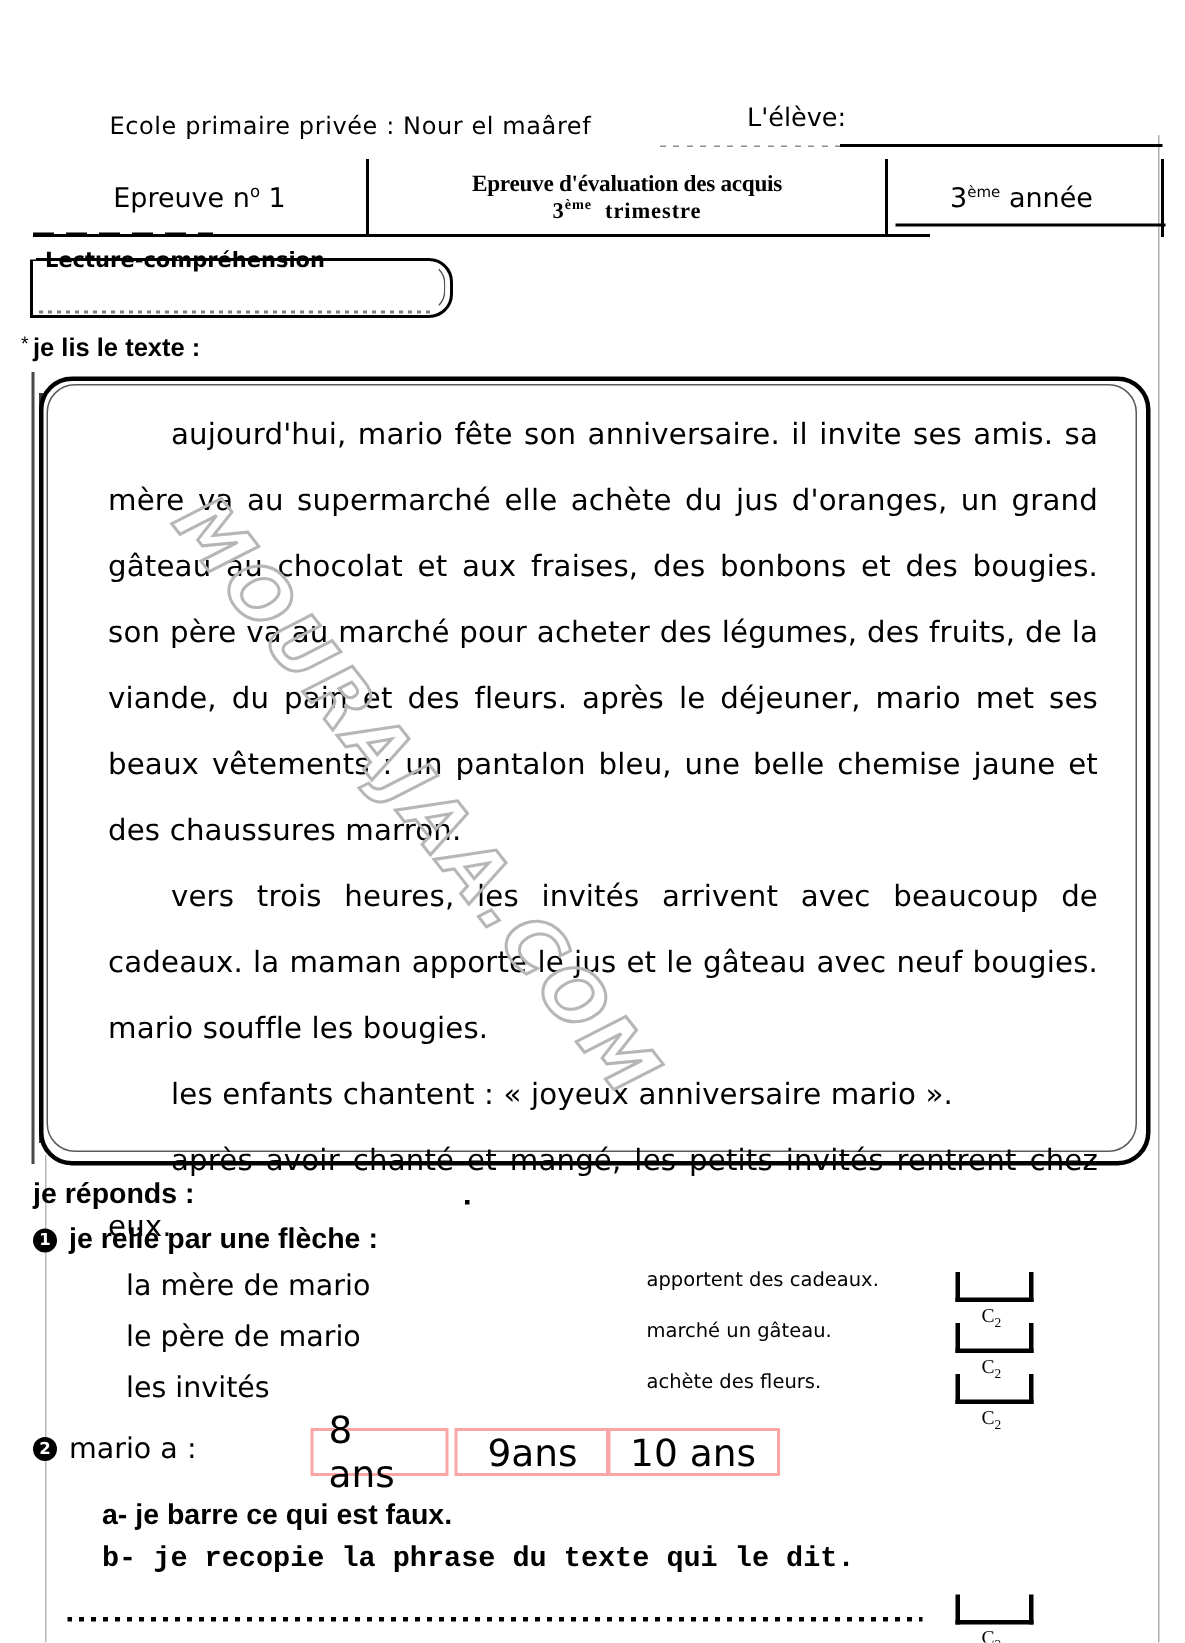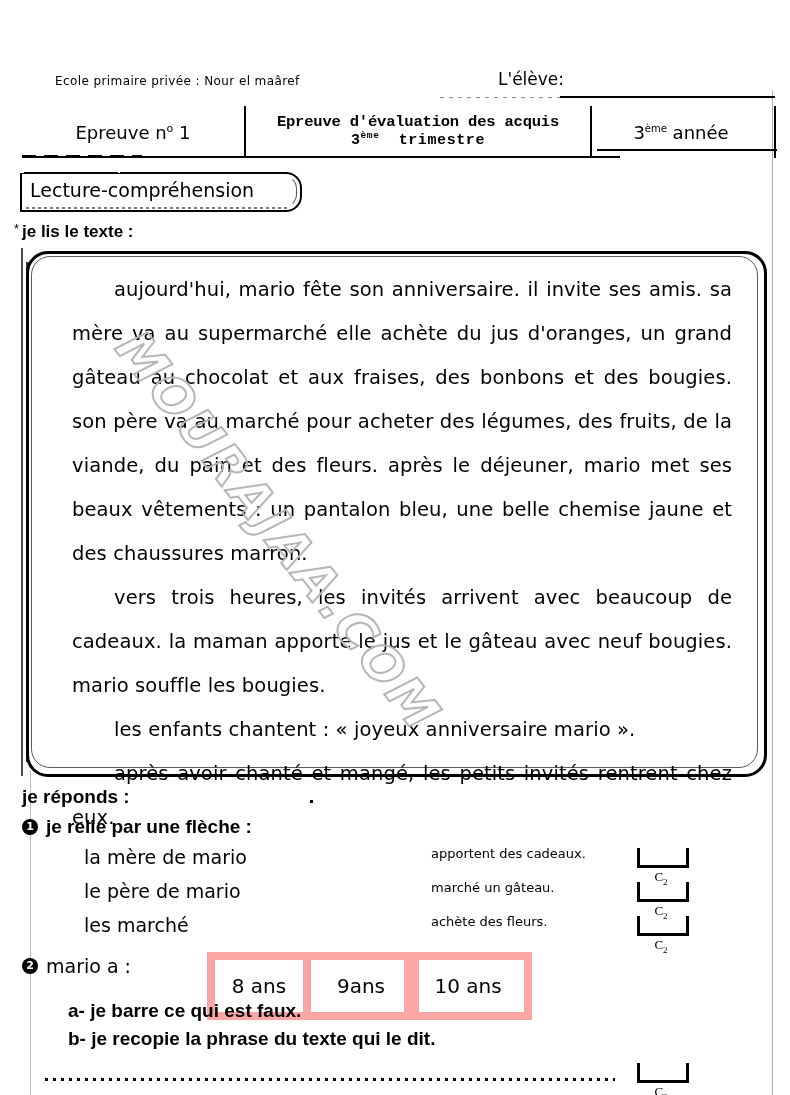--- a/index.html
+++ b/index.html
@@ -12,22 +12,22 @@
     overflow:hidden;
   }
   .page{position:absolute;inset:0;}
 
   
   .scan-line-left{position:absolute;left:30px;top:770px;width:1px;height:325px;background:#b9b9b9;}
   .scan-line-right{position:absolute;left:772px;top:90px;width:1px;height:1005px;background:#b0b0b0;}
 
   
   .hdr-school{
-    position:absolute;left:55px;top:74px;
-    font-size:12px;letter-spacing:.4px;
+    position:absolute;left:73px;top:74px;
+    font-size:16px;letter-spacing:.4px;
     font-family:"DejaVu Sans", sans-serif;
     white-space:nowrap;
   }
   .hdr-eleve{
     position:absolute;left:498px;top:69px;
     font-size:17px;
     font-family:"DejaVu Sans", sans-serif;
     white-space:nowrap;
   }
   .hdr-eleve-rule{position:absolute;left:560px;top:96px;width:215px;height:2px;background:#000;}
@@ -42,43 +42,43 @@
   .hdr-c2{left:222px;width:344px;border-left:2px solid #000;border-right:2px solid #000;}
   .hdr-c3{left:566px;width:186px;border-right:2px solid #000;}
   .hdr-rule-bottom{position:absolute;left:22px;top:156px;width:598px;height:2px;background:#000;}
   .hdr-rule-bottom2{position:absolute;left:597px;top:149px;width:180px;height:2px;background:#000;}
   .hdr-rule-dash{position:absolute;left:22px;top:155px;width:120px;height:2px;
     background:repeating-linear-gradient(to right,#000 0 14px,transparent 14px 22px);}
 
   .t-epreuve1{font-size:18px;font-family:"DejaVu Sans", sans-serif;white-space:nowrap;}
   .t-epreuve1 sup{font-size:11px;vertical-align:super;}
   .t-eval{
-    font-family:Liberation Mono, monospace;font-weight:bold;
+    font-family:Liberation Serif, serif;font-weight:bold;
     font-size:15.5px;line-height:1.12;text-align:center;white-space:nowrap;
     letter-spacing:-.2px;
   }
   .t-eval .l2{font-size:15px;letter-spacing:.6px;}
   .t-eval sup{font-size:9.5px;}
   .t-annee{font-size:18px;font-family:"DejaVu Sans", sans-serif;white-space:nowrap;}
   .t-annee sup{font-size:10px;vertical-align:super;}
 
   
   .pill{
     position:absolute;left:20px;top:172px;width:278px;height:36px;
     border:2px solid #000;border-radius:0 16px 16px 0;
     display:flex;align-items:center;
   }
   .pill-inner{
     position:absolute;left:24px;top:175px;width:272px;height:31px;
     border-right:1px solid #555;border-radius:0 14px 14px 0;
     border-top:1px solid transparent;border-bottom:1px solid transparent;
   }
   .pill-label{
-    position:absolute;left:30px;top:179px;
-    font-size:19px;font-family:"DejaVu Sans", sans-serif;white-space:nowrap;
+    position:absolute;left:30px;top:166px;
+    font-size:14px;font-family:"DejaVu Sans", sans-serif;white-space:nowrap;font-weight:bold;
   }
   .pill-topcut{position:absolute;left:20px;top:170px;width:100px;height:3px;background:#fff;}
   .pill-topbar{position:absolute;left:24px;top:172px;width:94px;height:2px;background:#000;}
   .pill-shadow{position:absolute;left:26px;top:207px;width:262px;height:2px;
     background:repeating-linear-gradient(to right,#7d7d7d 0 3px,transparent 3px 6px);}
 
   .lis-texte{
     position:absolute;left:22px;top:222px;
     font-size:17px;font-weight:bold;white-space:nowrap;
   }
@@ -146,31 +146,31 @@
   .c2{position:absolute;width:48px;}
   .c2-bracket{width:46px;height:17px;border-left:3px solid #000;border-right:3px solid #000;border-bottom:3px solid #000;}
   .c2-label{text-align:center;font-family:Liberation Serif, serif;font-size:13px;margin-top:1px;}
   .c2-label sub{font-size:9px;}
 
   .q2-row{position:absolute;left:22px;top:955px;display:flex;align-items:center;gap:8px;}
   .q2-label{font-size:19px;white-space:nowrap;font-family:"DejaVu Sans", sans-serif;}
 
   .choice{
     position:absolute;top:952px;height:28px;
-    border:8px solid #fca5a5;
+    border:2px solid #fca5a5;
     display:flex;align-items:center;justify-content:center;
-    font-size:20px;font-family:"DejaVu Sans", sans-serif;
-    padding:12px 10px;
+    font-size:25px;font-family:"DejaVu Sans", sans-serif;
+    padding:0 10px;
   }
   .ch1{left:207px;width:68px;}
   .ch2{left:303px;width:80px;}
   .ch3{left:404px;width:92px;}
 
   .sub-a{position:absolute;left:68px;top:1000px;font-size:19px;font-weight:bold;white-space:nowrap;}
-  .sub-b{position:absolute;left:68px;top:1028px;font-size:19px;font-weight:bold;white-space:nowrap;}
+  .sub-b{position:absolute;left:68px;top:1028px;font-size:19px;font-weight:bold;white-space:nowrap;font-family:Liberation Mono, monospace;}
 
   .answer-dots{
     position:absolute;left:45px;top:1078px;width:570px;height:3px;
     background:repeating-linear-gradient(to right,#000 0 3px,transparent 3px 8px);
   }
 </style>
 </head>
 <body>
 
 <div class="page">
@@ -236,21 +236,21 @@
   <div class="match">
     <div class="match-row">
       <span class="match-left">la mère de mario</span>
       <span class="match-right">apportent des cadeaux.</span>
     </div>
     <div class="match-row">
       <span class="match-left">le père de mario</span>
       <span class="match-right">marché un gâteau.</span>
     </div>
     <div class="match-row">
-      <span class="match-left">les marché</span>
+      <span class="match-left">les invités</span>
       <span class="match-right">achète des fleurs.</span>
     </div>
   </div>
 
   <div class="c2" style="left:637px;top:848px;">
     <div class="c2-bracket"></div>
     <div class="c2-label"><span>C</span><sub>2</sub></div>
   </div>
   <div class="c2" style="left:637px;top:882px;">
     <div class="c2-bracket"></div>

